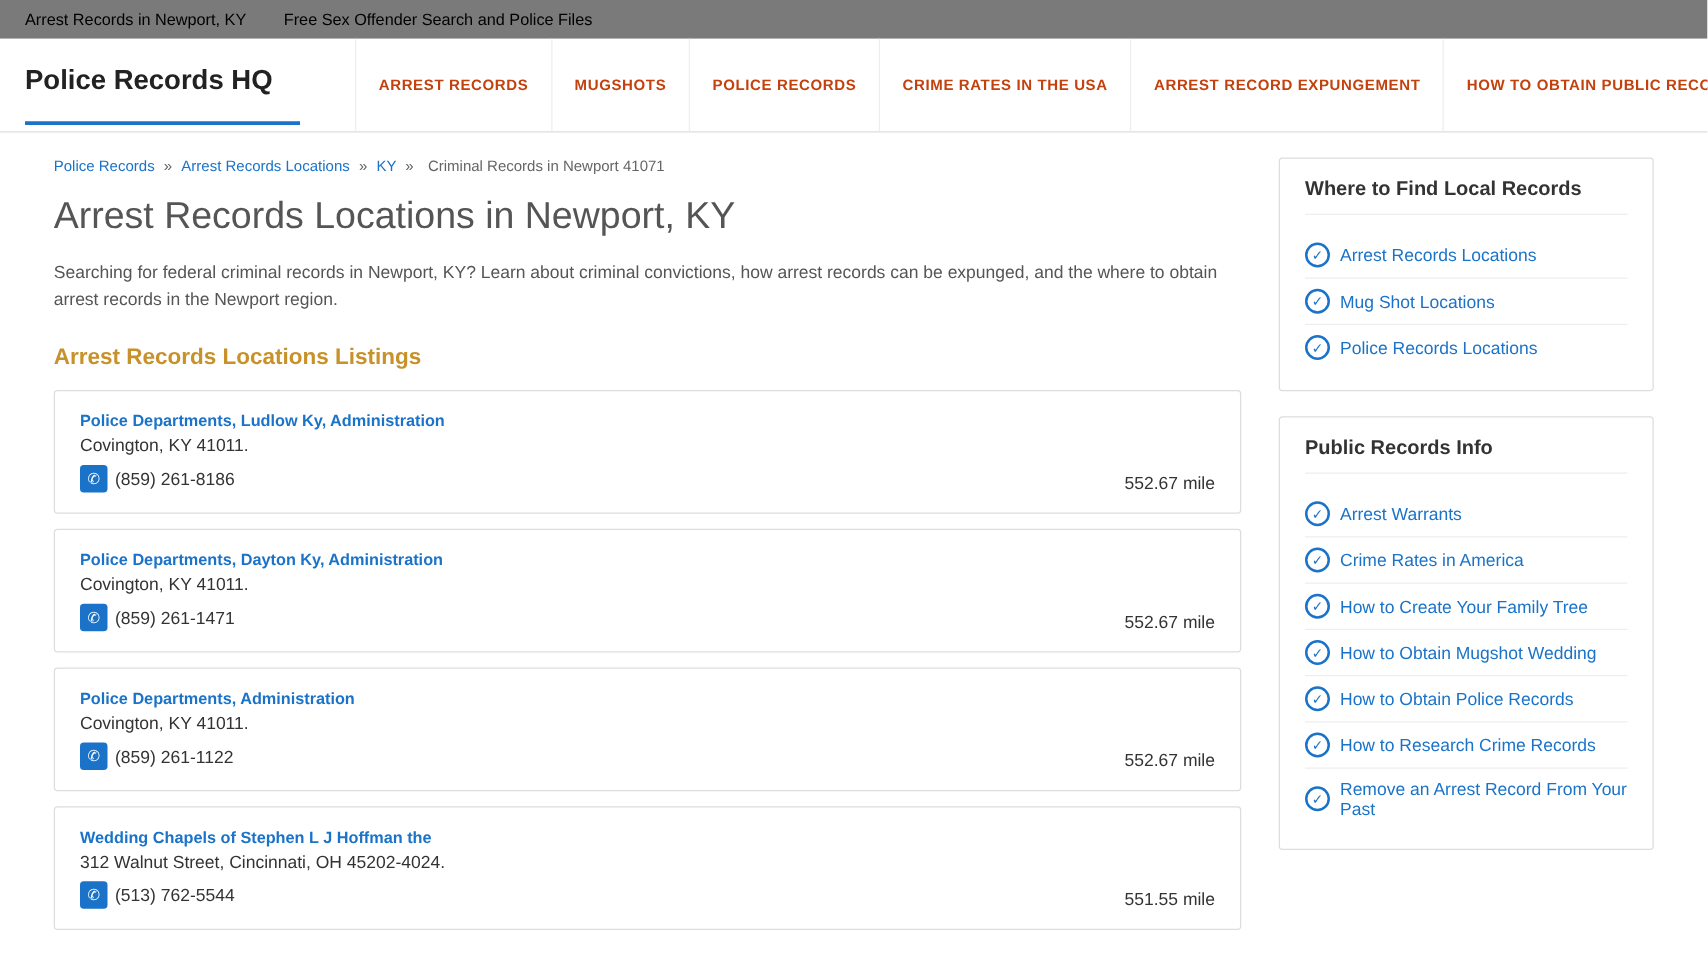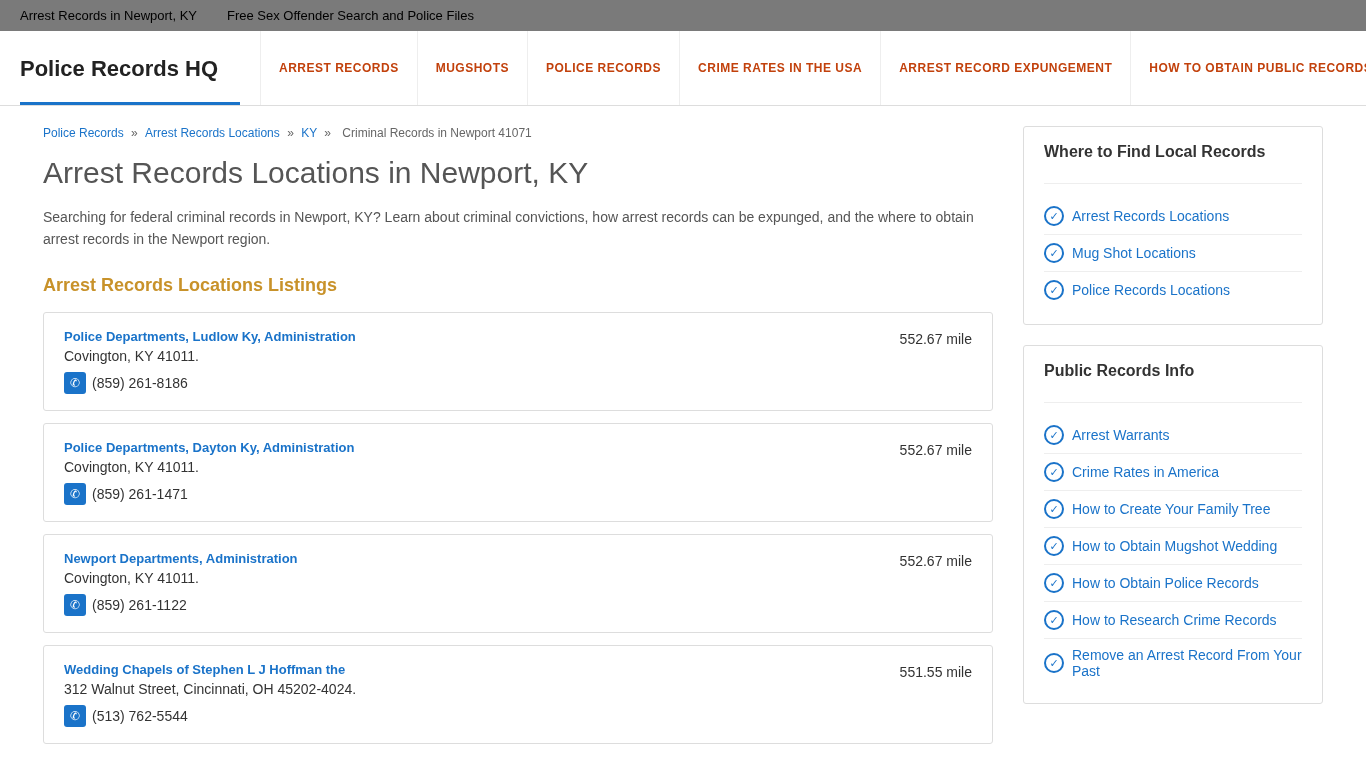--- a/index.html
+++ b/index.html
@@ -14,24 +14,25 @@
     }
     .top-bar a {
       color: #000000;
       text-decoration: none;
       font-size: 13px;
     }
 
     
     .header {
       display: flex;
-      align-items: flex-end;
+      align-items: flex-start;
       padding: 0 20px;
       border-bottom: 1px solid #ddd;
       background: #fff;
+      gap: 24px;
     }
     .logo {
       font-size: 22px;
       font-weight: bold;
       color: #222;
       text-decoration: none;
       min-width: 220px;
       padding: 20px 0;
       border-bottom: 3px solid #1a73c9;
       margin-right: 20px;
@@ -107,21 +108,21 @@
     }
 
     
     .listing-card {
       border: 1px solid #ddd;
       border-radius: 3px;
       padding: 16px 20px;
       margin-bottom: 12px;
       display: flex;
       justify-content: space-between;
-      align-items: flex-start;
+      align-items: flex-end;
       background: #fff;
     }
     .listing-info { flex: 1; }
     .listing-name {
       font-size: 13px;
       font-weight: 600;
       color: #1a73c9;
       margin-bottom: 4px;
     }
     .listing-address {
@@ -165,21 +166,21 @@
       border: 1px solid #ddd;
       border-radius: 3px;
       padding: 16px 20px;
       margin-bottom: 20px;
     }
     .sidebar-section-title {
       font-size: 16px;
       font-weight: 600;
       color: #333;
       margin-bottom: 14px;
-      padding-bottom: 22px;
+      padding-bottom: 10px;
       border-bottom: 1px solid #eee;
     }
     .sidebar-link {
       display: flex;
       align-items: center;
       gap: 8px;
       padding: 8px 0;
       border-bottom: 1px solid #eee;
       text-decoration: none;
       color: #1a73c9;
@@ -260,21 +261,21 @@
           <div class="listing-phone">
             <span class="phone-icon">✆</span>
             <span>(859) 261-1471</span>
           </div>
         </div>
         <div class="listing-distance">552.67 mile</div>
       </div>
 
       <div class="listing-card">
         <div class="listing-info">
-          <div class="listing-name">Newport Departments, Administration</div>
+          <div class="listing-name">Police Departments, Administration</div>
           <div class="listing-address">Covington, KY 41011.</div>
           <div class="listing-phone">
             <span class="phone-icon">✆</span>
             <span>(859) 261-1122</span>
           </div>
         </div>
         <div class="listing-distance">552.67 mile</div>
       </div>
 
       <div class="listing-card">

